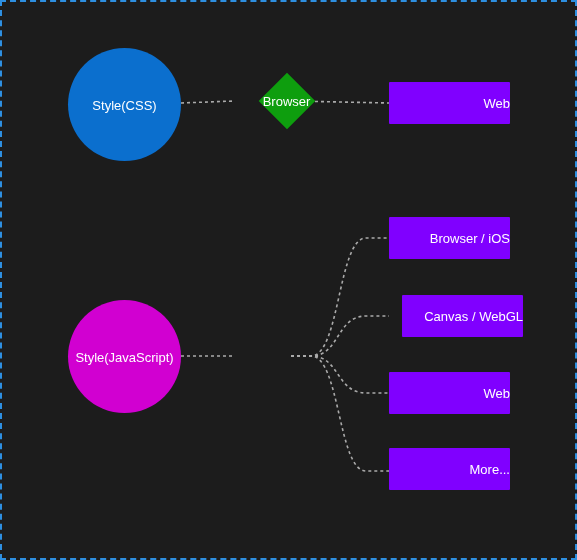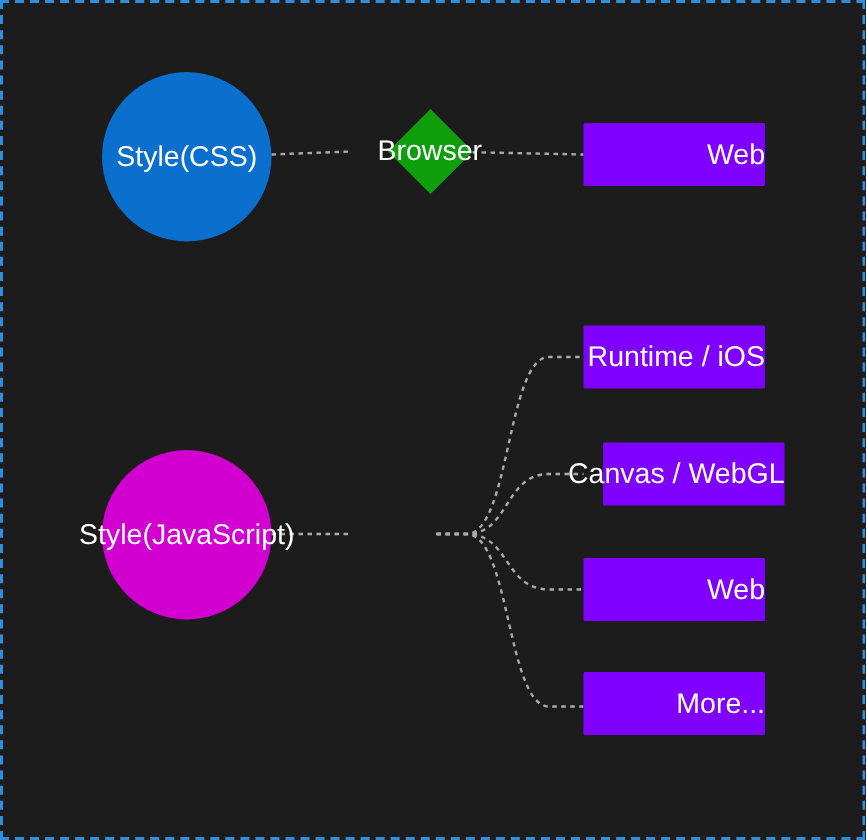--- a/index.html
+++ b/index.html
@@ -37,21 +37,21 @@
     width: 577px;
     height: 560px;
   }
   .node {
     position: absolute;
     display: flex;
     align-items: center;
     justify-content: center;
     box-sizing: border-box;
     color: #ffffff;
-    font-size: 19px;
+    font-size: 13px;
     line-height: 1;
     white-space: nowrap;
   }
   
   .node-circle {
     border-radius: 50%;
   }
   .node-circle .node-label {
     position: absolute;
     left: 50%;
@@ -116,21 +116,21 @@
   <div class="node node-rect" style="left:389px; top:82px; width:121px; height:42px; background:#8000ff;">
     <span class="node-label">Web</span>
   </div>
 
   <div class="node node-circle" style="left:68px; top:300px; width:113px; height:113px; background:#d100d1;">
     <span class="node-label">Style(JavaScript)</span>
   </div>
 
 
   <div class="node node-rect" style="left:389px; top:217px; width:121px; height:42px; background:#8000ff;">
-    <span class="node-label">Runtime / iOS</span>
+    <span class="node-label">Browser / iOS</span>
   </div>
 
   <div class="node node-rect" style="left:402px; top:295px; width:121px; height:42px; background:#8000ff;">
     <span class="node-label">Canvas / WebGL</span>
   </div>
 
   <div class="node node-rect" style="left:389px; top:372px; width:121px; height:42px; background:#8000ff;">
     <span class="node-label">Web</span>
   </div>
 

